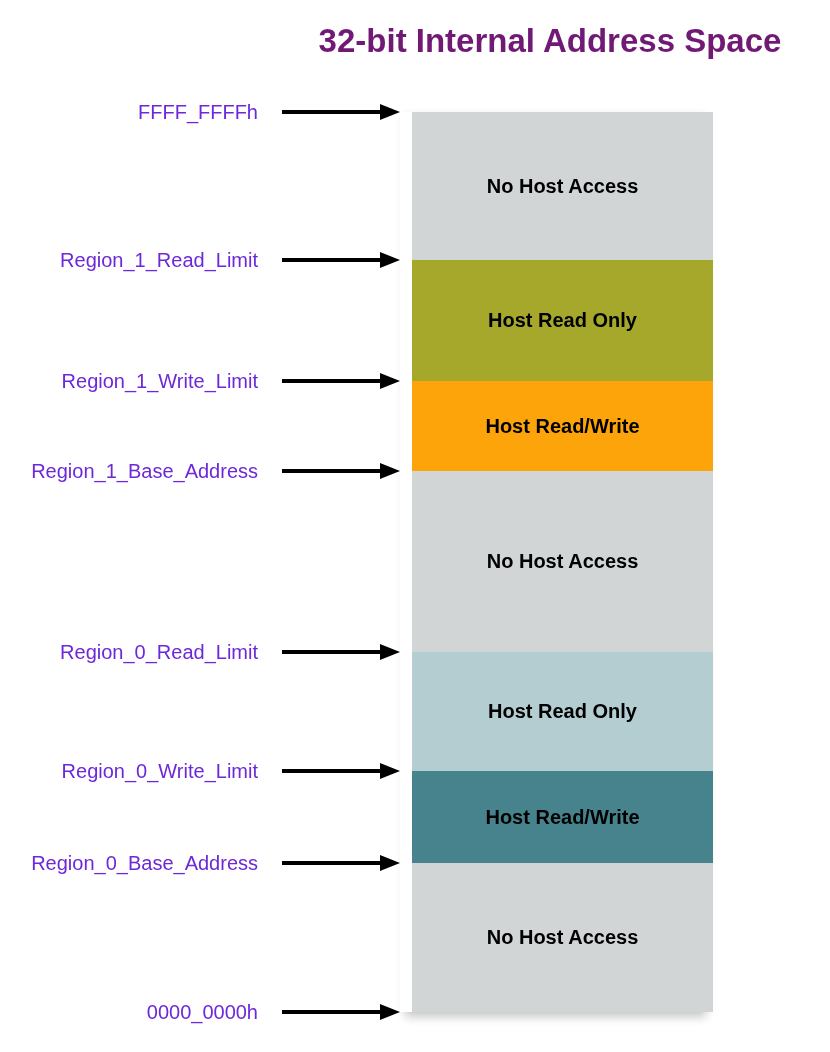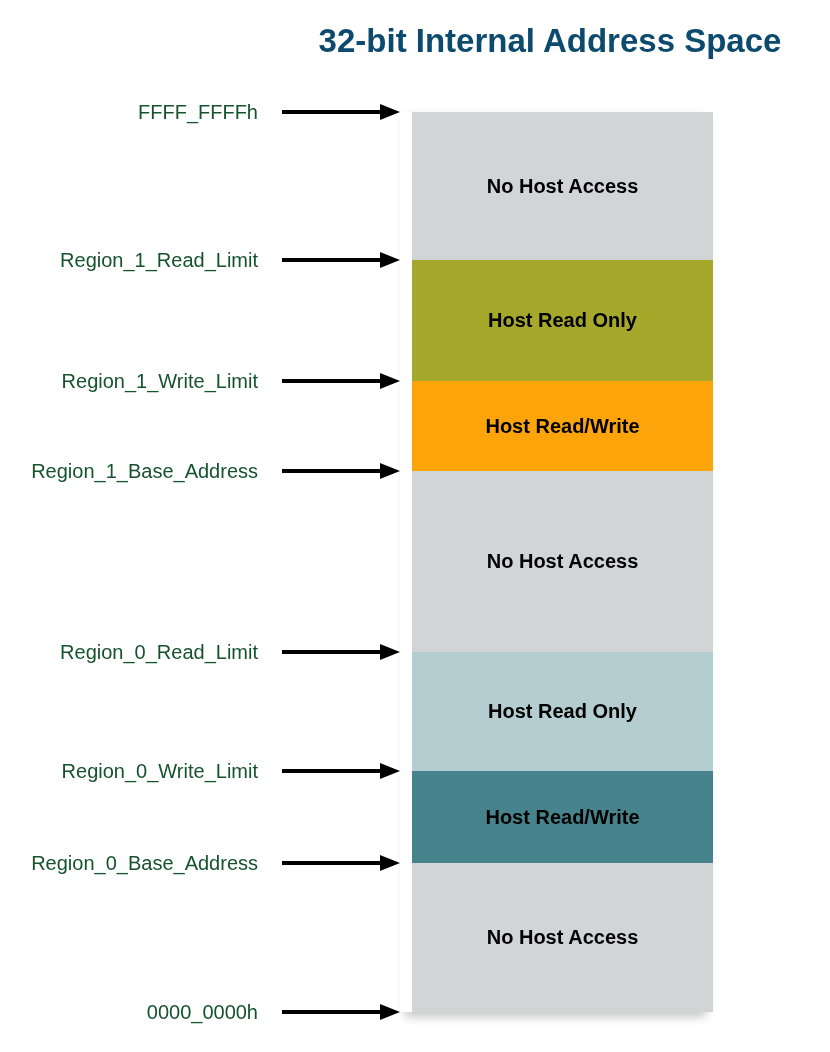--- a/index.html
+++ b/index.html
@@ -16,21 +16,21 @@
     overflow: hidden;
   }
   .title {
     position: absolute;
     left: 550px;
     top: 22px;
     transform: translateX(-50%);
     white-space: nowrap;
     font-size: 33px;
     font-weight: bold;
-    color: #0c4a6e;
+    color: #701a75;
   }
   .stack {
     position: absolute;
     left: 400px;
     top: 112px;
     width: 301px;
     height: 900px;
     box-shadow: 5px 5px 9px rgba(0,0,0,0.22);
   }
   .segment {
@@ -50,21 +50,21 @@
     position: absolute;
     left: 0;
     width: 400px;
     height: 0;
     display: flex;
     align-items: center;
     justify-content: flex-end;
   }
   .pointer-label {
     font-size: 20px;
-    color: #14532d;
+    color: #6d28d9;
     white-space: nowrap;
     margin-right: 24px;
   }
   .arrow {
     position: relative;
     width: 118px;
     height: 16px;
     flex: 0 0 118px;
   }
   .arrow::before {          

